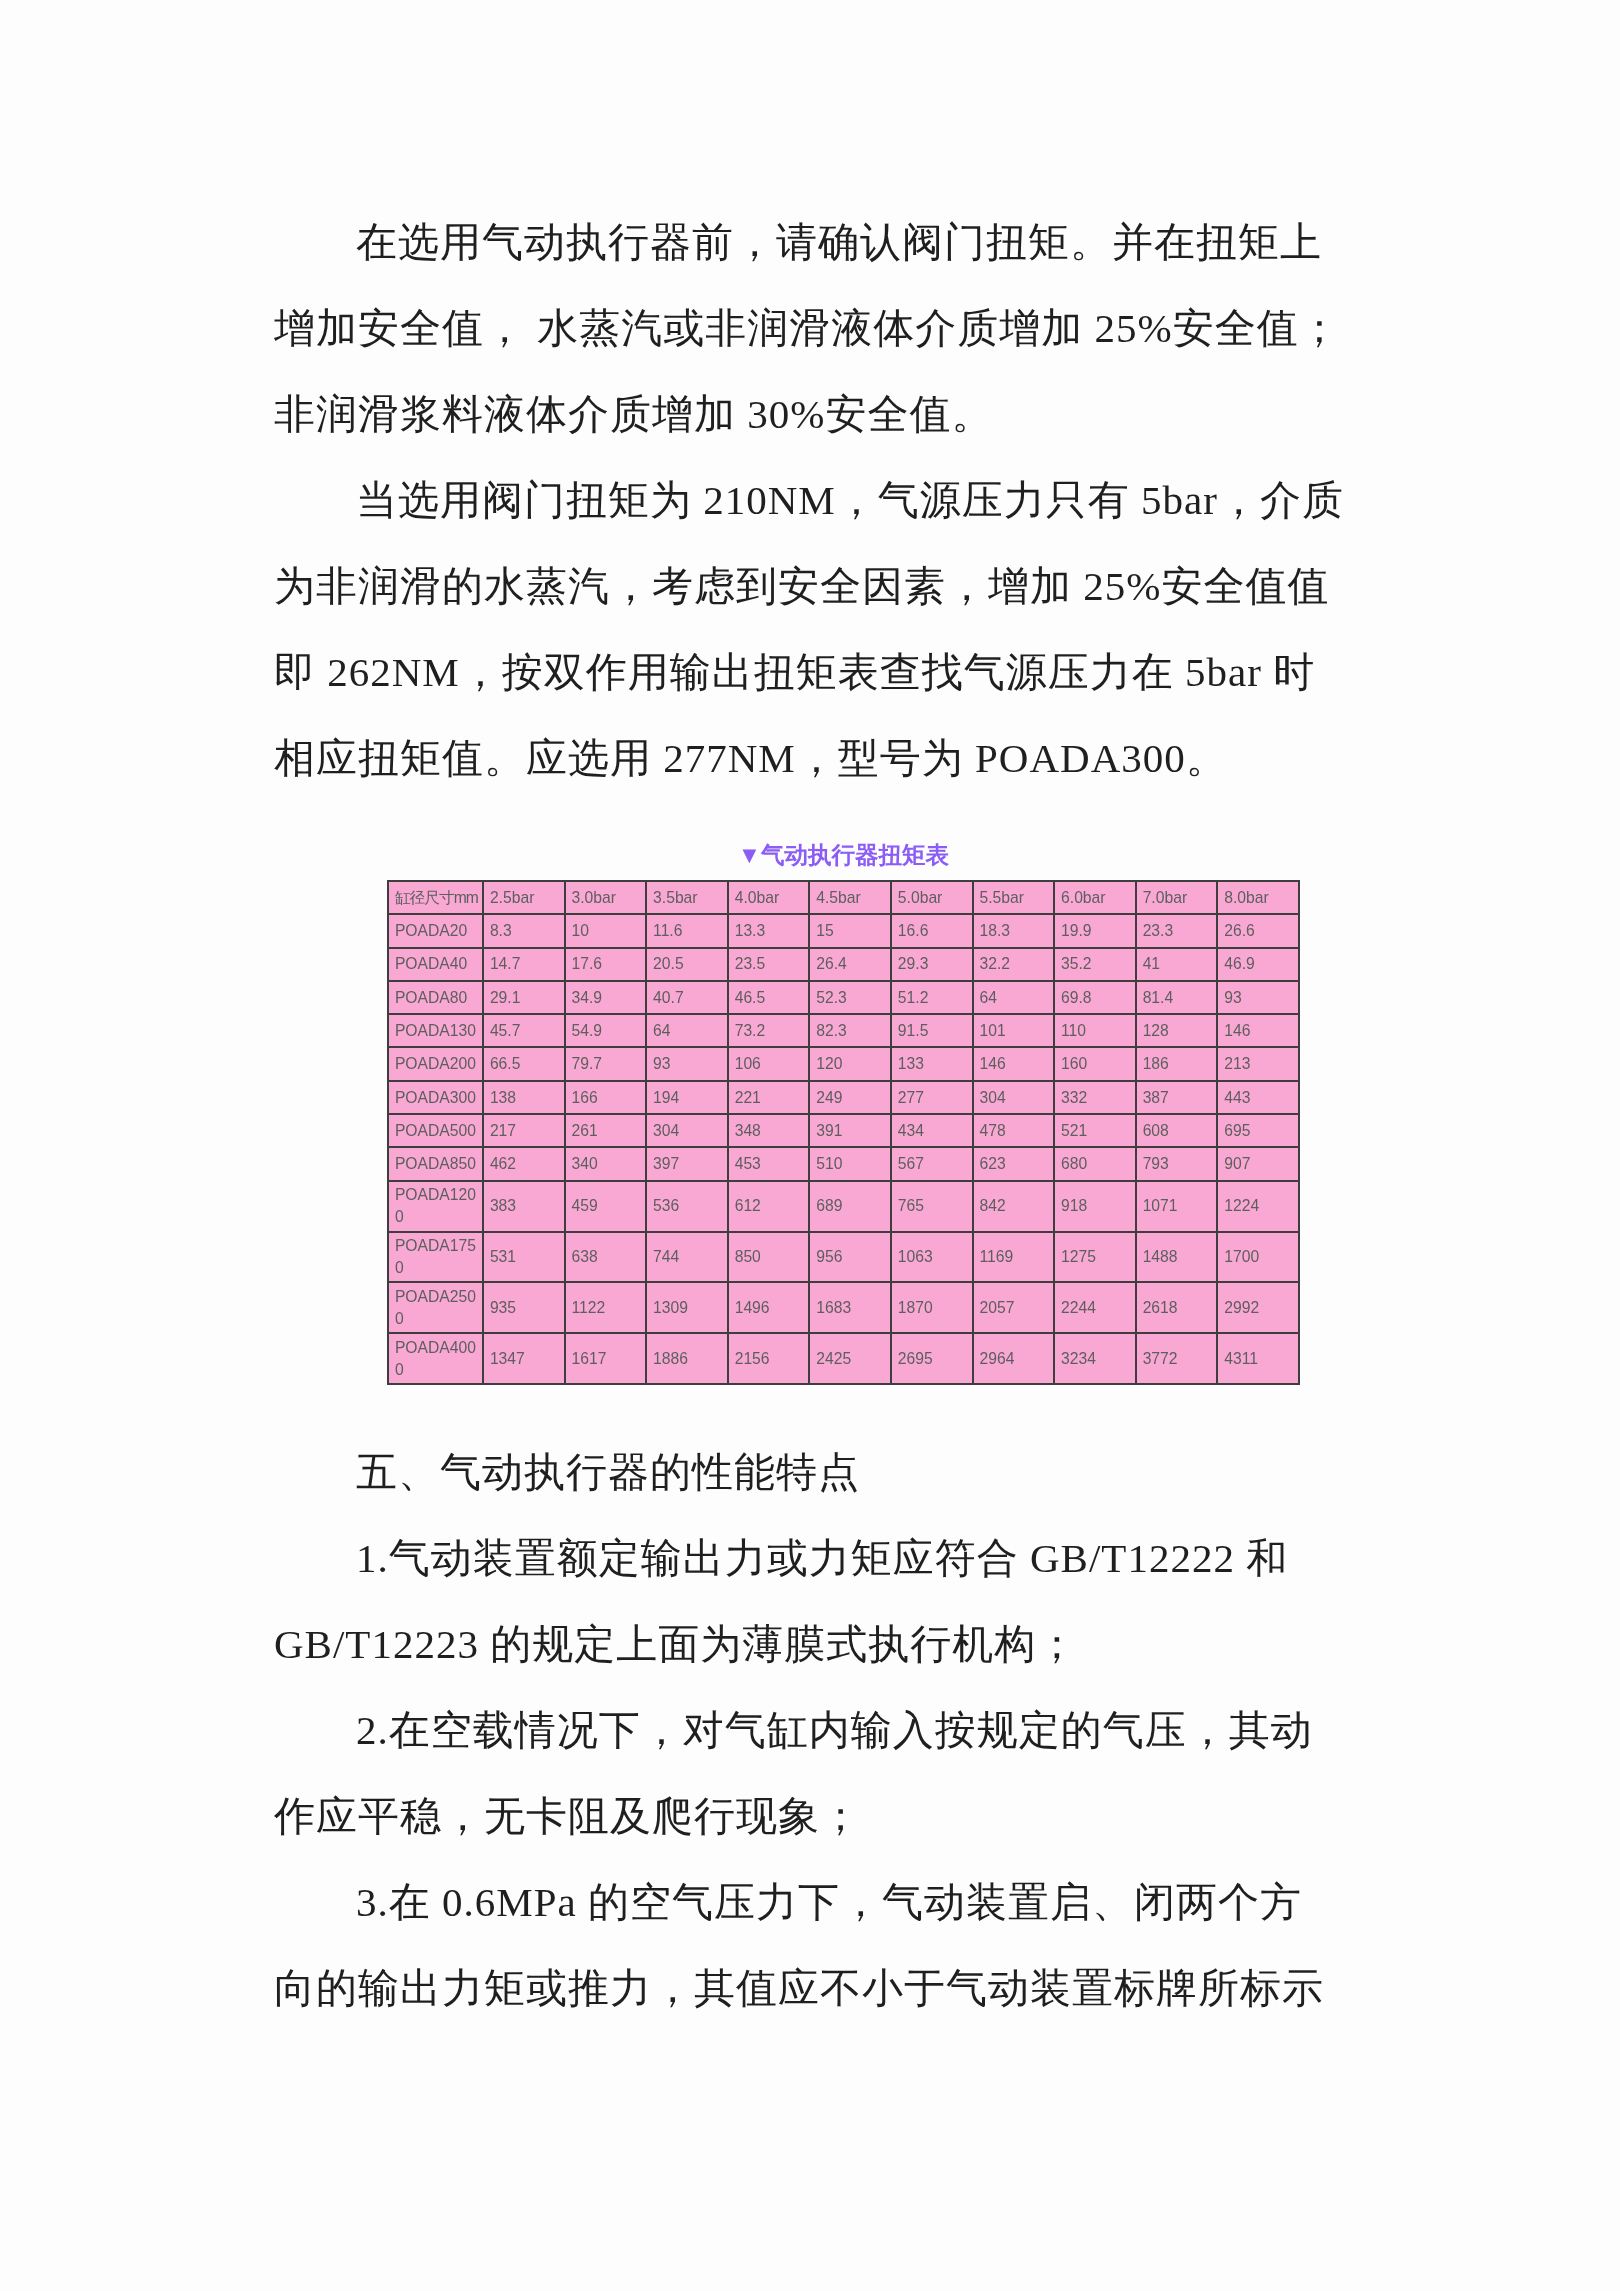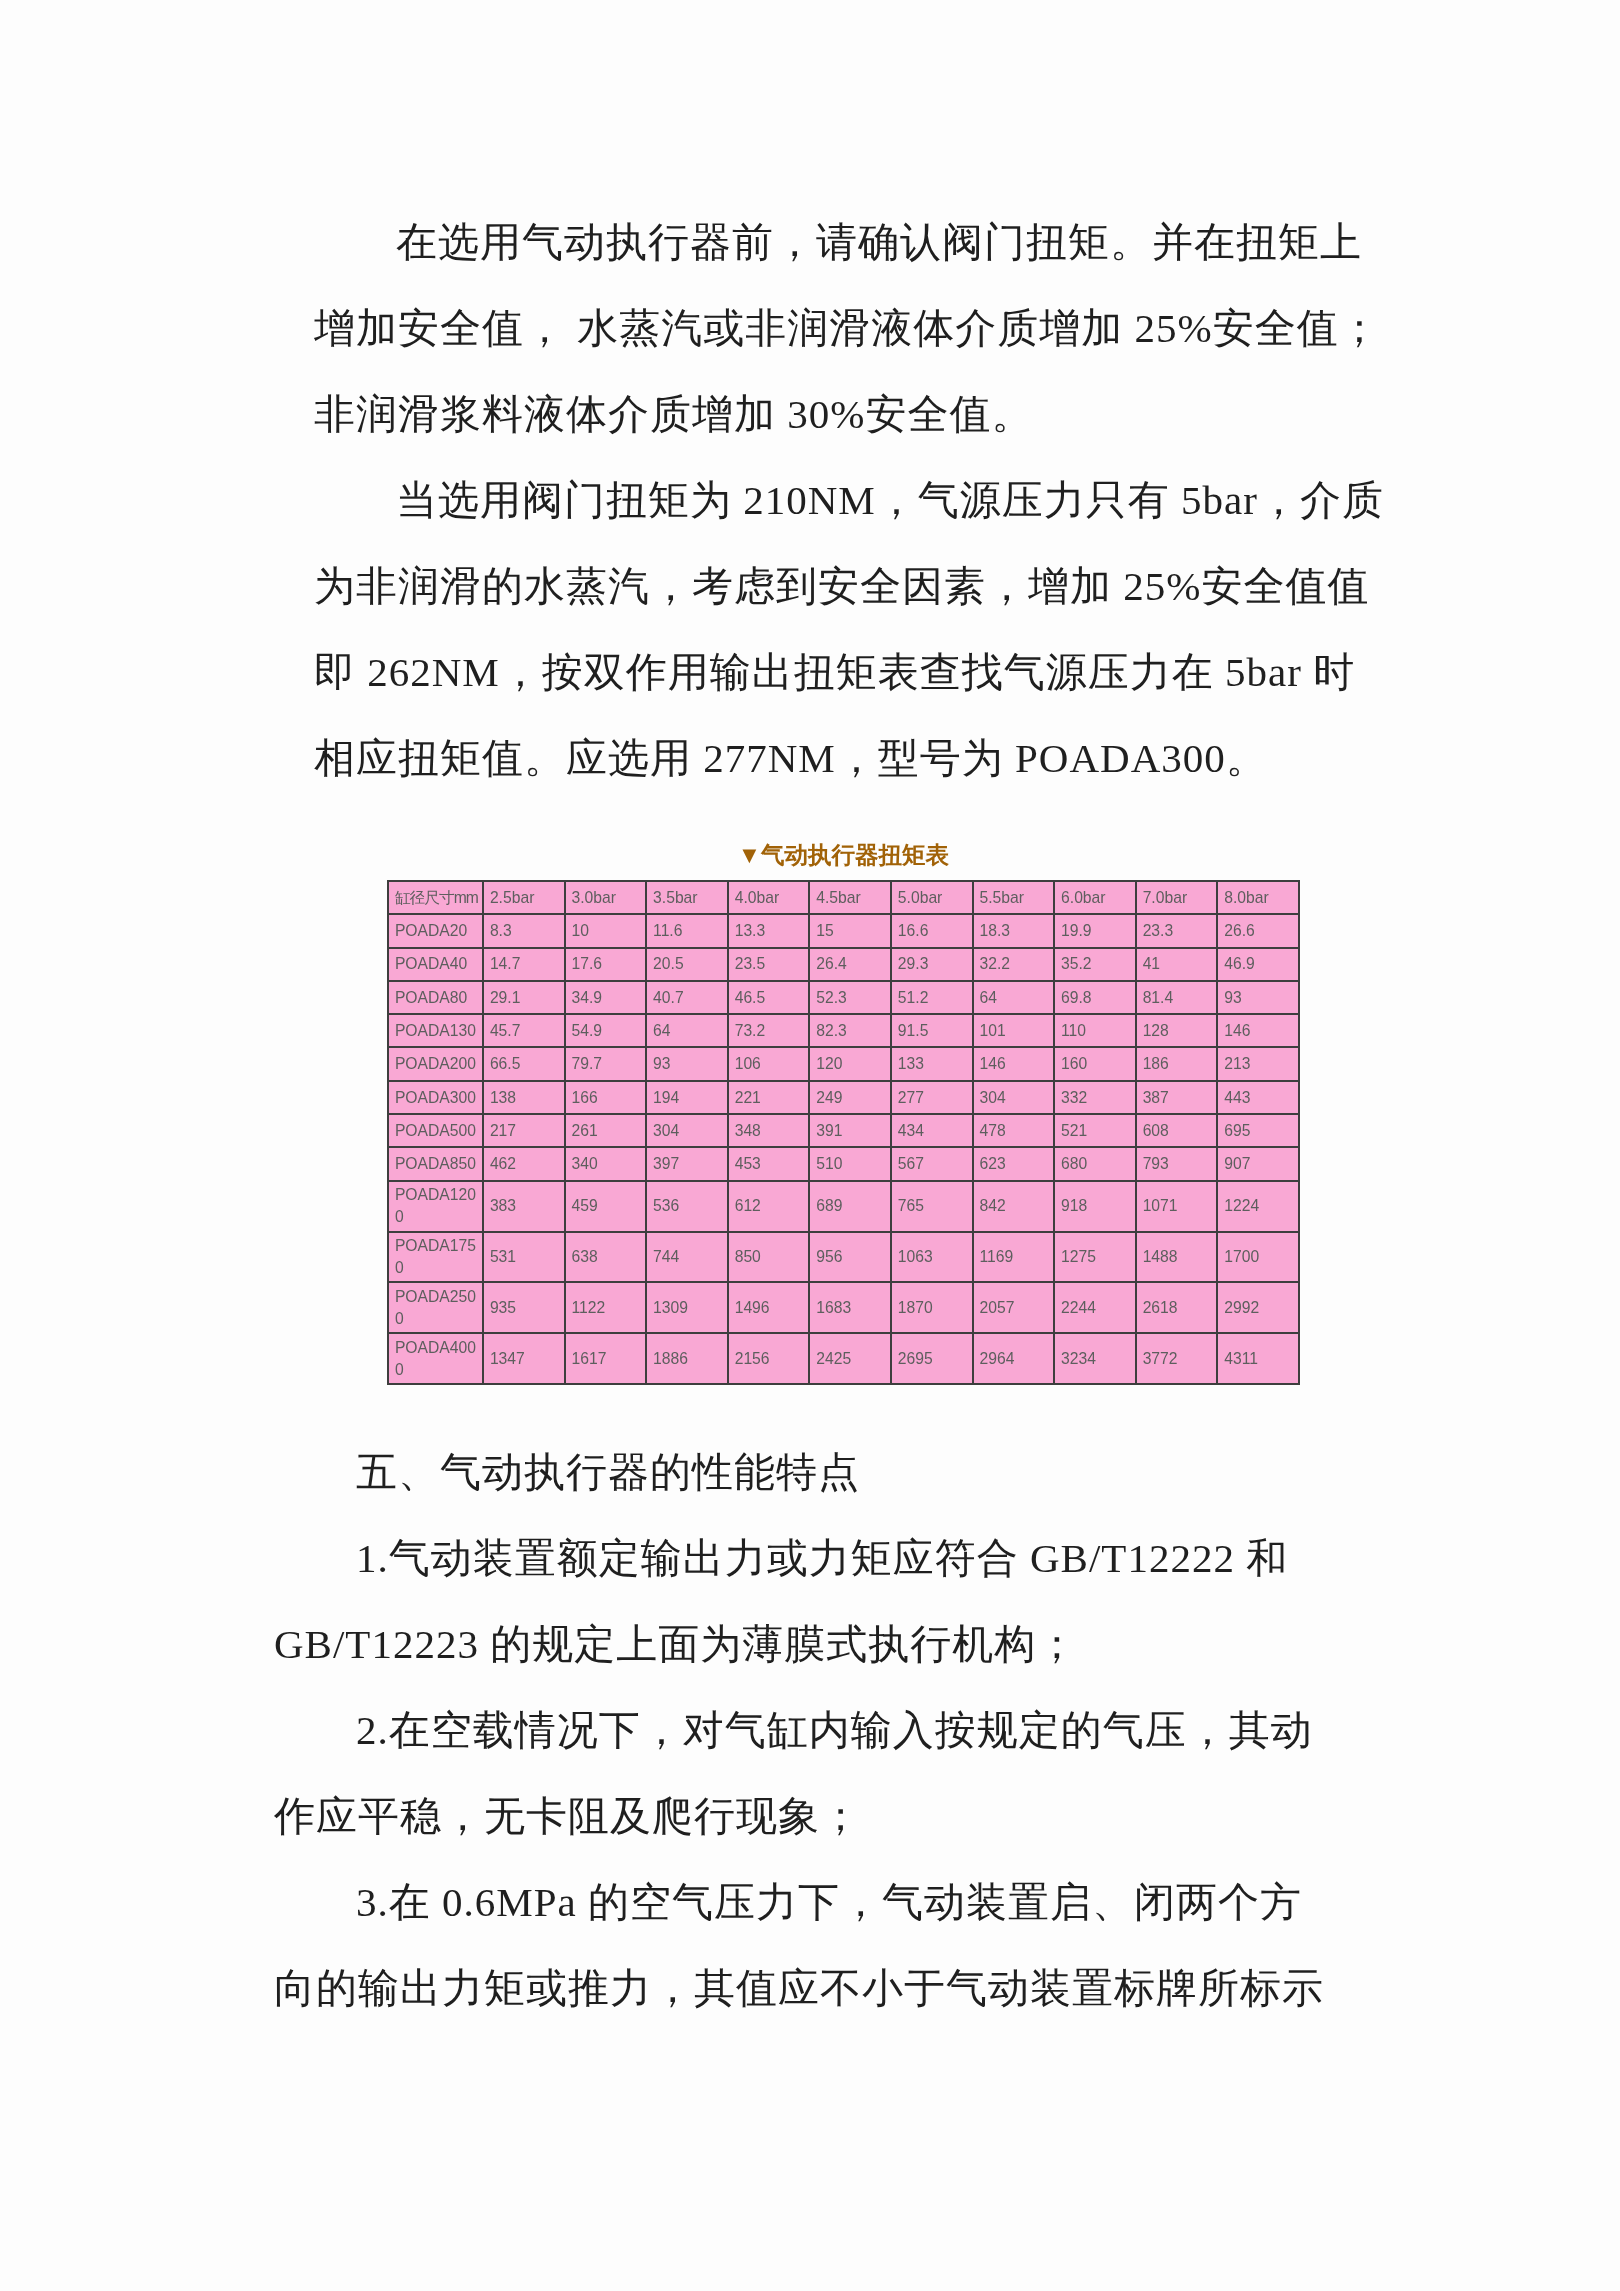--- a/index.html
+++ b/index.html
@@ -19,32 +19,32 @@
   }
   .text-block .line{
     height:86px;
     line-height:86px;
     font-size:41px;
     letter-spacing:1px;
     white-space:nowrap;
     color:#1f1f1f;
   }
   .text-block .line.indent{padding-left:82px;}
-  #intro-block{top:199px;margin-left:40px;}
+  #intro-block{top:199px;}
   #section-block{top:1429px;}
 
   
   .table-title{
     position:absolute;
     top:836px;left:387px;width:913px;
     text-align:center;
     font-family:"Liberation Sans","DejaVu Sans",sans-serif;
     font-size:23.5px;font-weight:bold;
     line-height:39px;
-    color:#a16207;
+    color:#8b5cf6;
   }
 
   
   .table-wrap{
     position:absolute;
     top:880px;left:387px;width:913px;
   }
   table.torque{
     border-collapse:collapse;
     table-layout:fixed;

